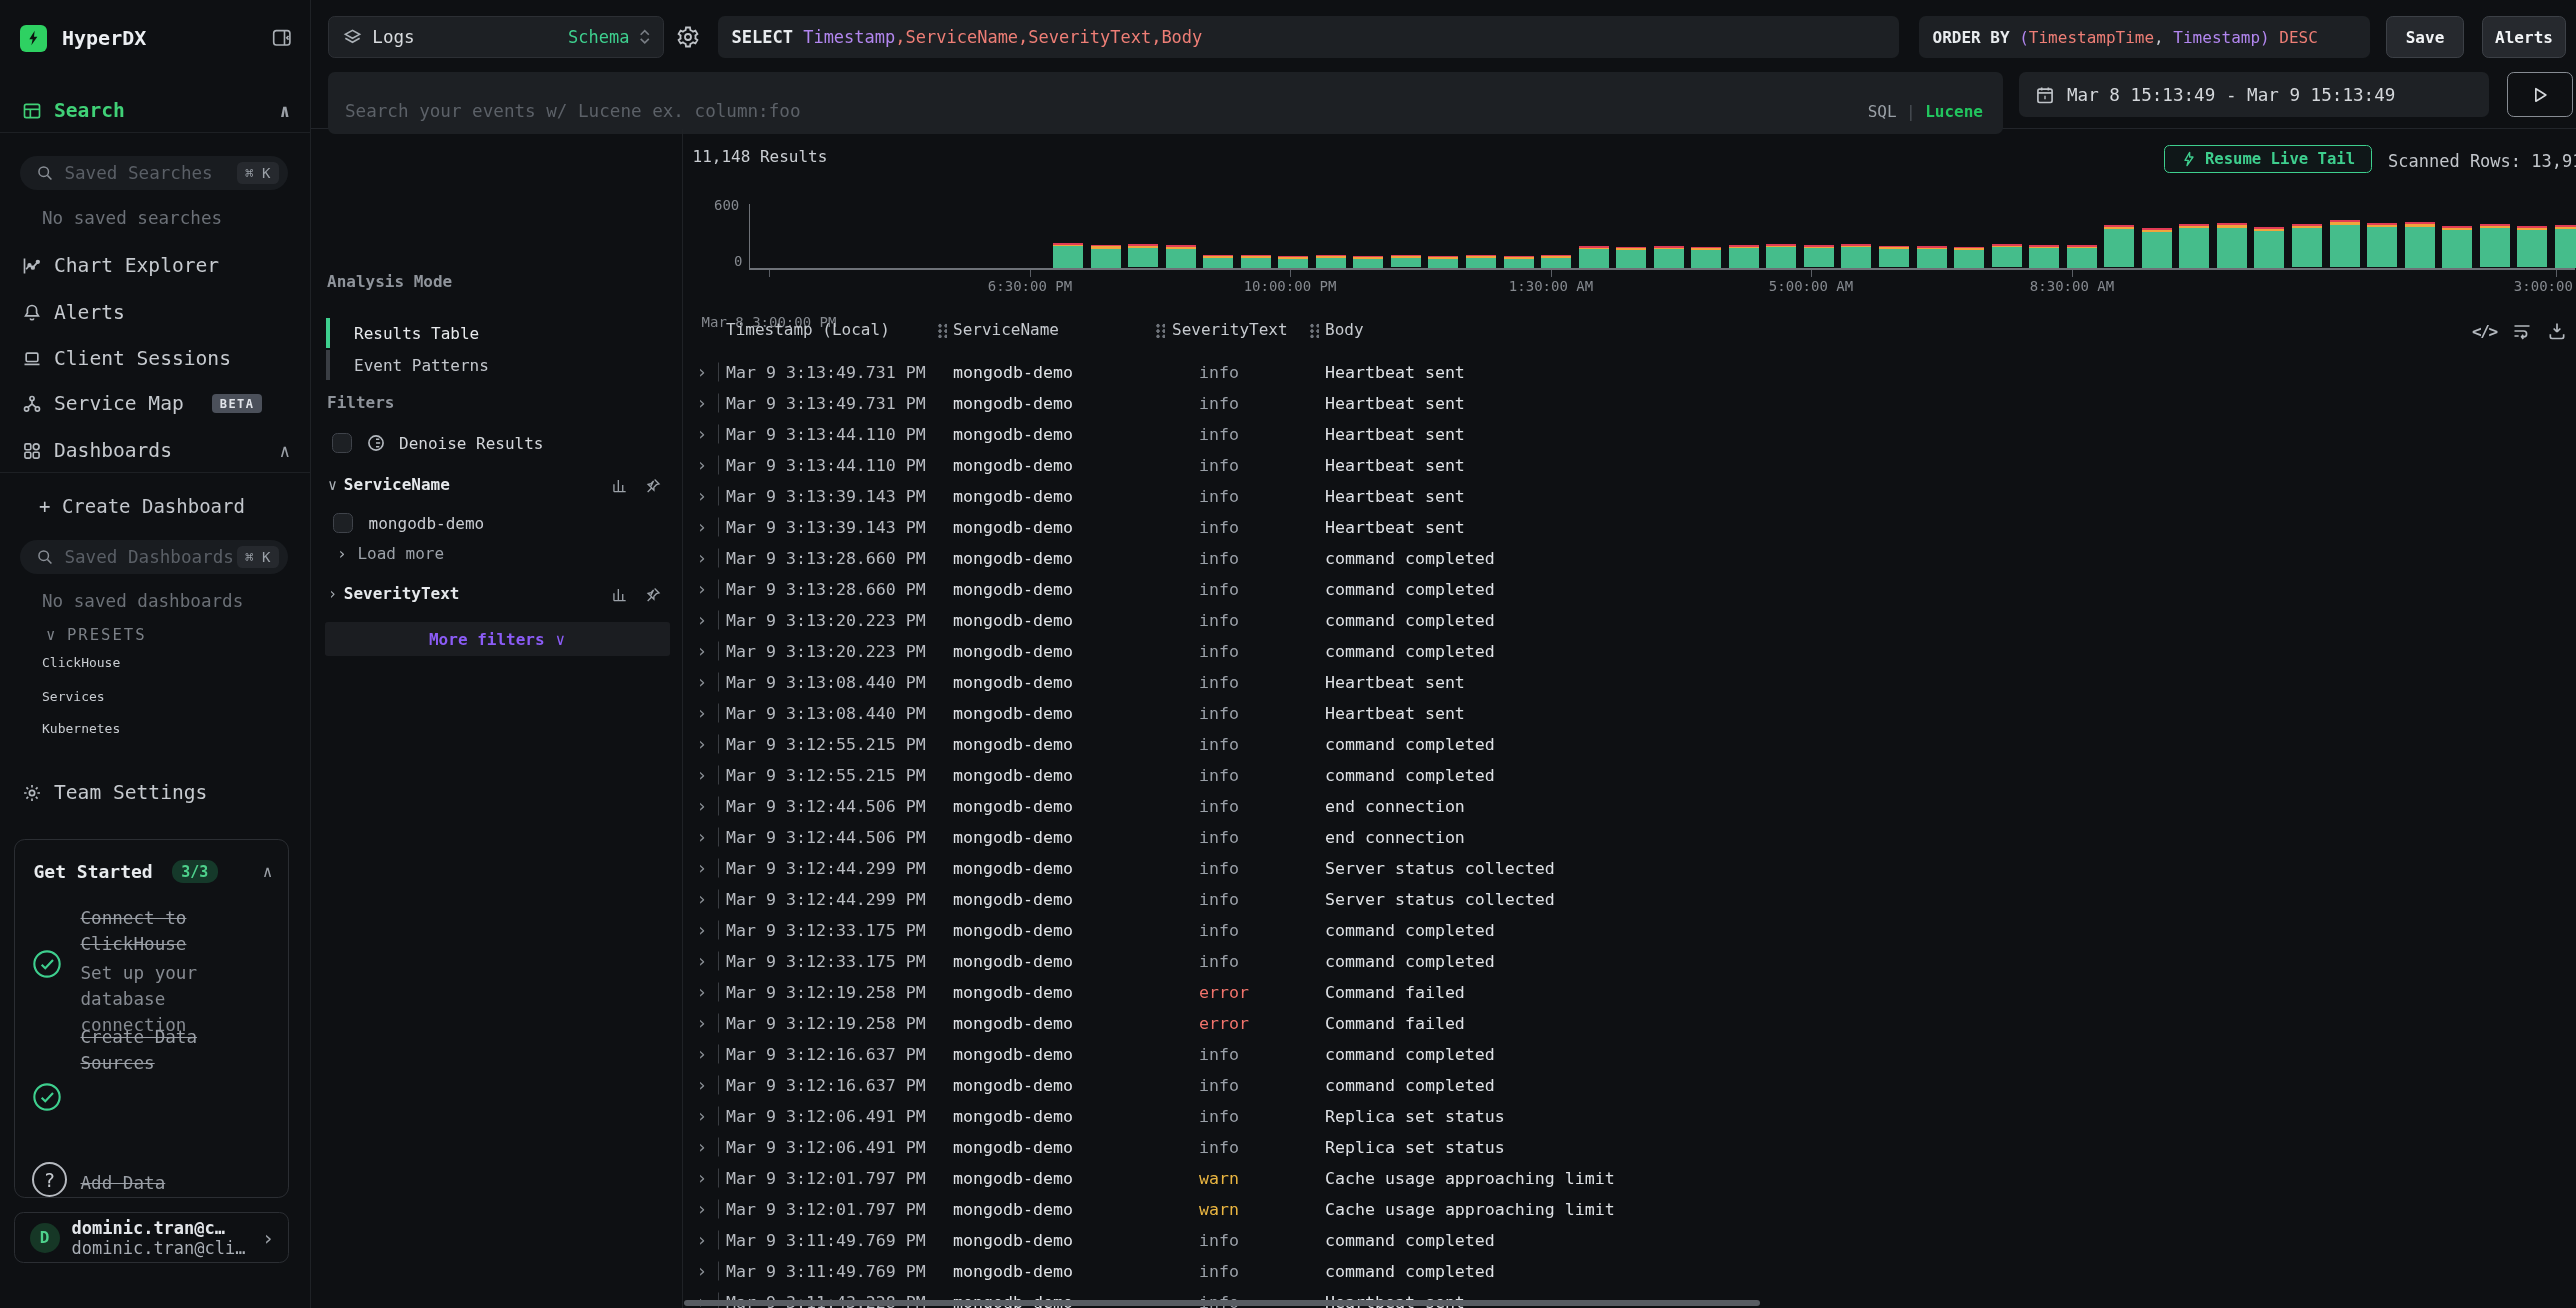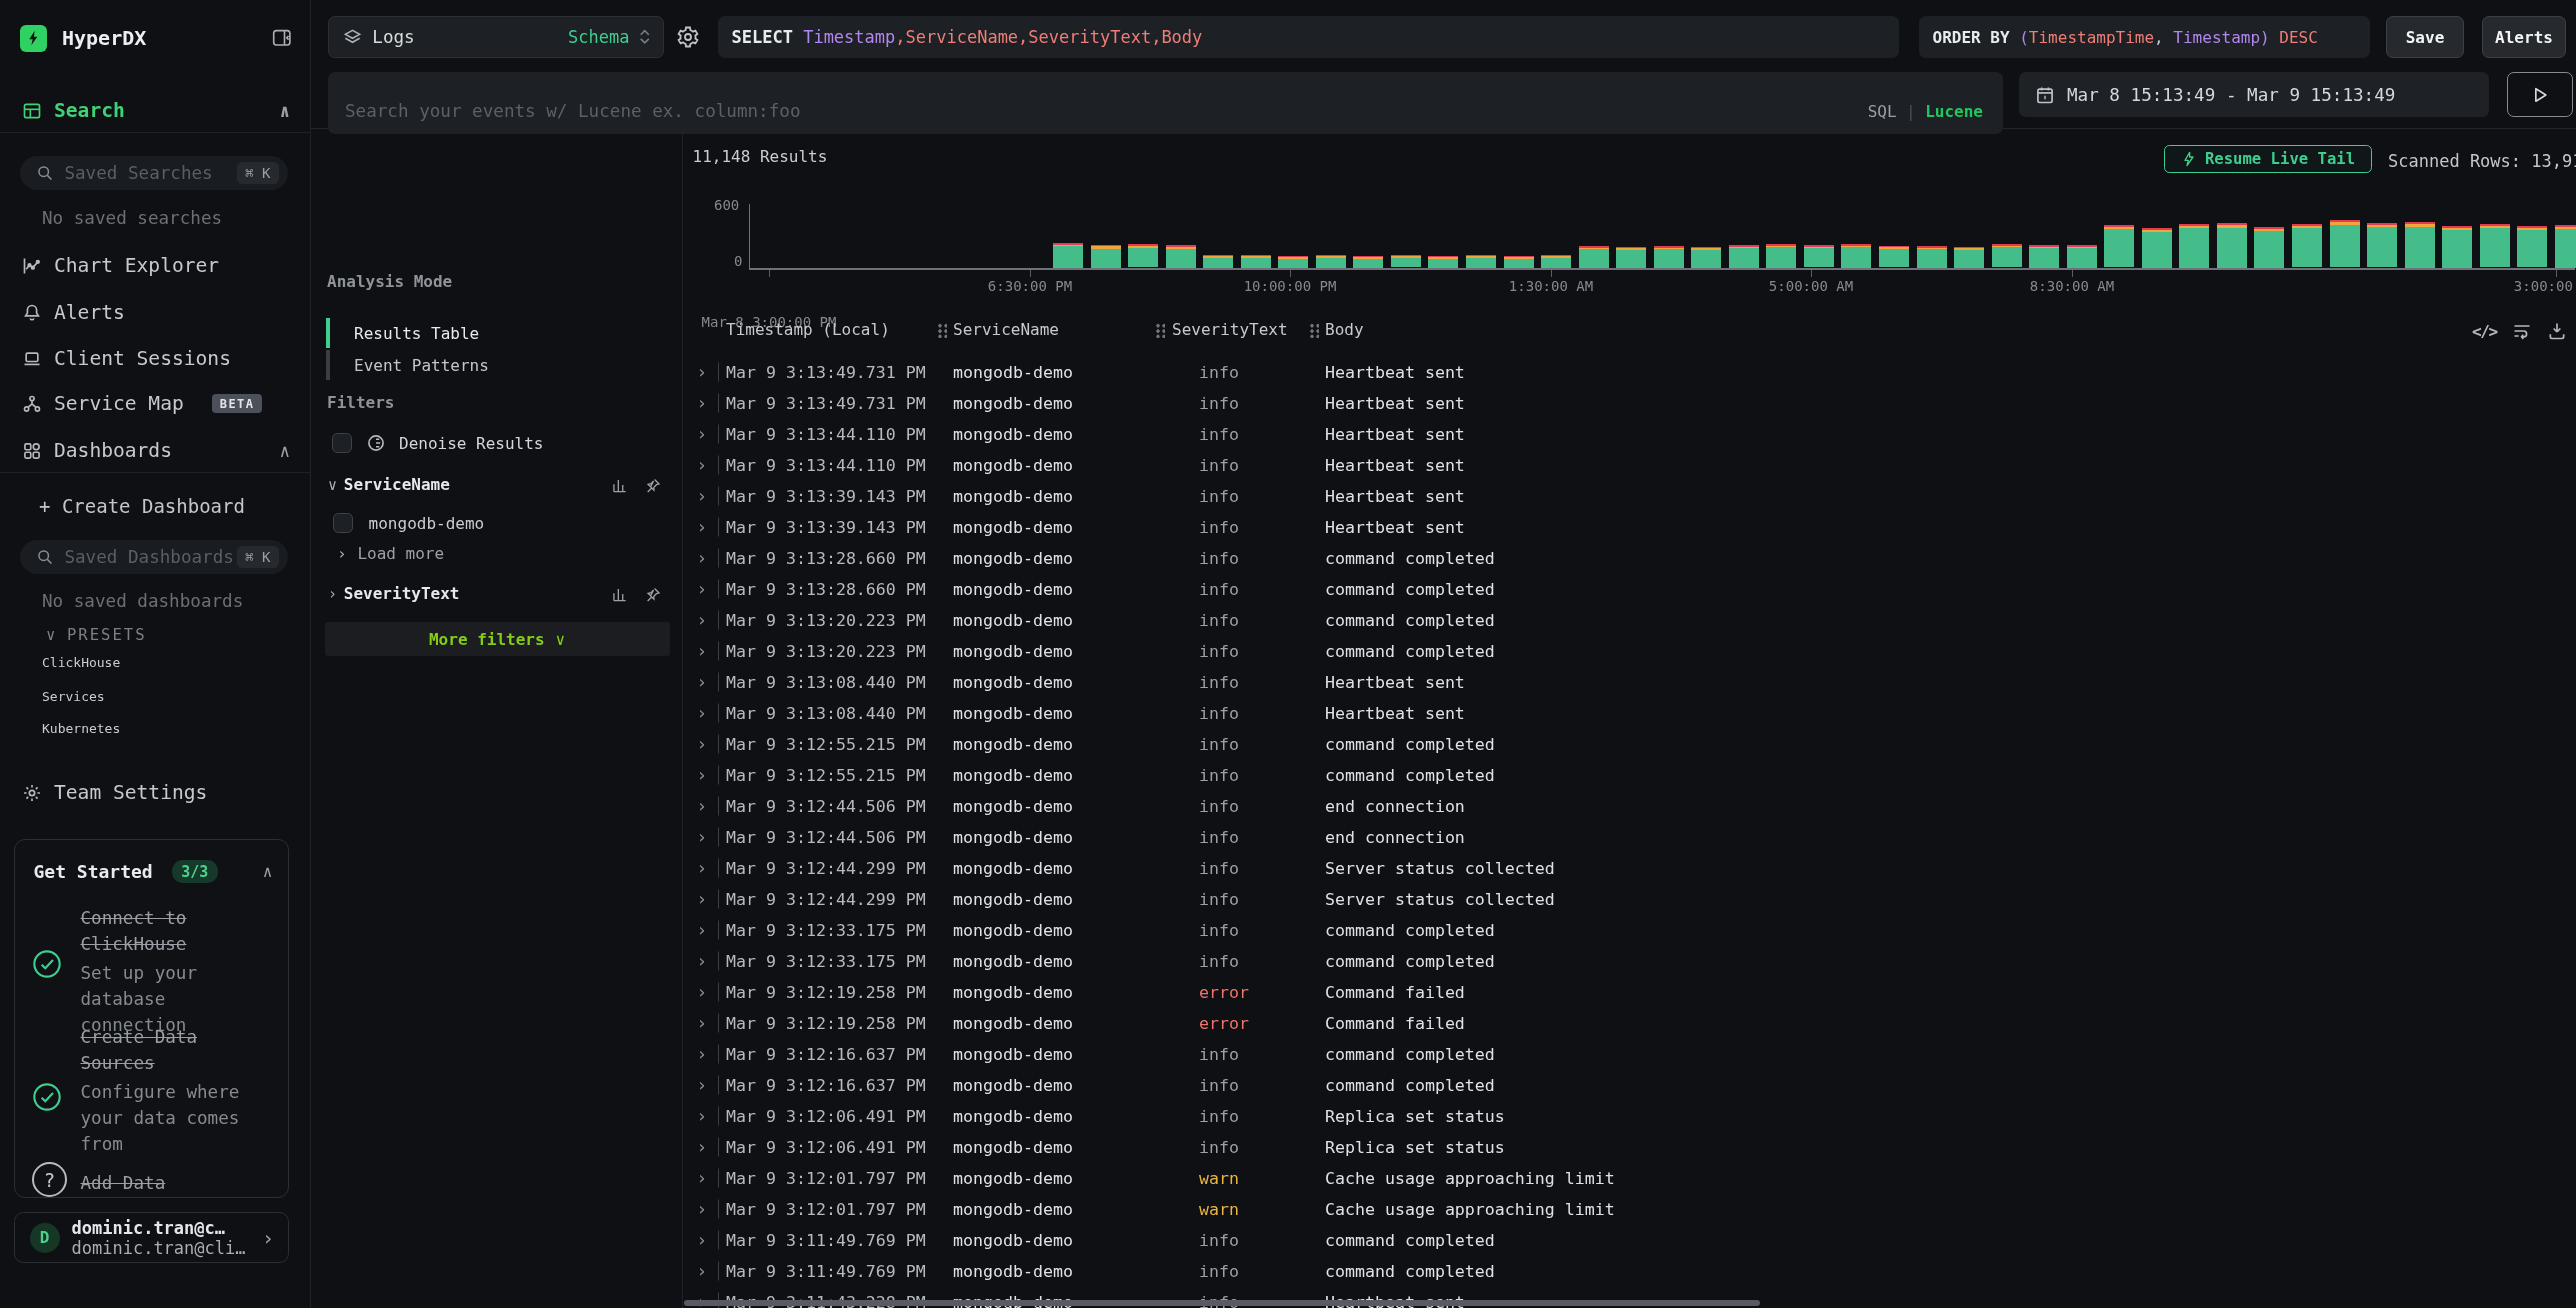--- a/index.html
+++ b/index.html
@@ -87,21 +87,21 @@
   .fp-heading { position:absolute; left:16px; font-size:16px; font-weight:700; color:#8f949b; }
   .fp-mode { position:absolute; left:15px; width:311px; height:30px; display:flex; align-items:center; padding-left:24px; font-size:16px; }
   .fp-mode.active { border-left:4px solid #3ecf8e; color:#e8eaed; }
   .fp-mode.inactive { border-left:4px solid #3a3e44; color:#c3c7cd; }
   .checkbox { width:20px; height:20px; border:1.4px solid #3f434a; border-radius:5.4px; background:#1d2024; flex:none; }
   .fp-row { position:absolute; display:flex; align-items:center; }
   .fp-field-name { font-size:16px; font-weight:700; color:#e6e9ec; }
   .fp-icons { position:absolute; display:flex; gap:15px; color:#9ba1a8; }
   .fp-chevron { color:#aab0b6; font-size:15px; }
   #more-filters { position:absolute; left:13.5px; top:493px; width:345px; height:34px; background:#1b1d21; border-radius:2.7px;
-    display:flex; align-items:center; justify-content:center; gap:10.8px; font-size:16px; font-weight:700; color:#84cc16; }
+    display:flex; align-items:center; justify-content:center; gap:10.8px; font-size:16px; font-weight:700; color:#8b5cf6; }
 
   
   #main { position:absolute; left:683px; top:129px; width:1893px; height:1179px; overflow:hidden; }
   #results-count { position:absolute; left:9.5px; top:17.6px; font-size:16px; color:#c9cdd2; }
   #livetail-btn { position:absolute; left:1481px; top:15.6px; width:208px; height:28px; border:1.4px solid #3ecf8e; border-radius:5.4px;
     display:flex; align-items:center; justify-content:center; gap:8px; color:#3ecf8e; font-size:15.6px; font-weight:700; background:rgba(62,207,142,0.04); }
   #scanned-rows { position:absolute; left:1705px; top:21.6px; font-size:17px; color:#c2c6cb; white-space:nowrap; }
 
   
   .ylab { position:absolute; font-size:14px; color:#85898f; }
@@ -282,21 +282,20 @@
       <div class="gs-item-sub">Set up your database connection</div>
     </div>
     <span class="gs-check" style="top:241px;">
       <svg width="32" height="32" viewBox="0 0 24 24" fill="none" stroke="#3ecf8e" stroke-width="1.6">
           <circle cx="12" cy="12" r="9.5"></circle>
           <path d="M8 12.5l2.7 2.7L16.5 9"></path>
         </svg>
     </span>
     <div class="gs-item-text" style="top:184px;">
       <div class="gs-item-title">Create Data Sources</div>
-      <div class="gs-item-sub">Configure where your data comes from</div>
     </div>
     <span class="gs-q" style="top:322px;">?</span>
     <div class="gs-item-text" style="top:330px;">
       <div class="gs-item-title">Add Data</div>
 
     </div>
   </div>
 
   <div id="user-card">
     <div class="avatar">D</div>

